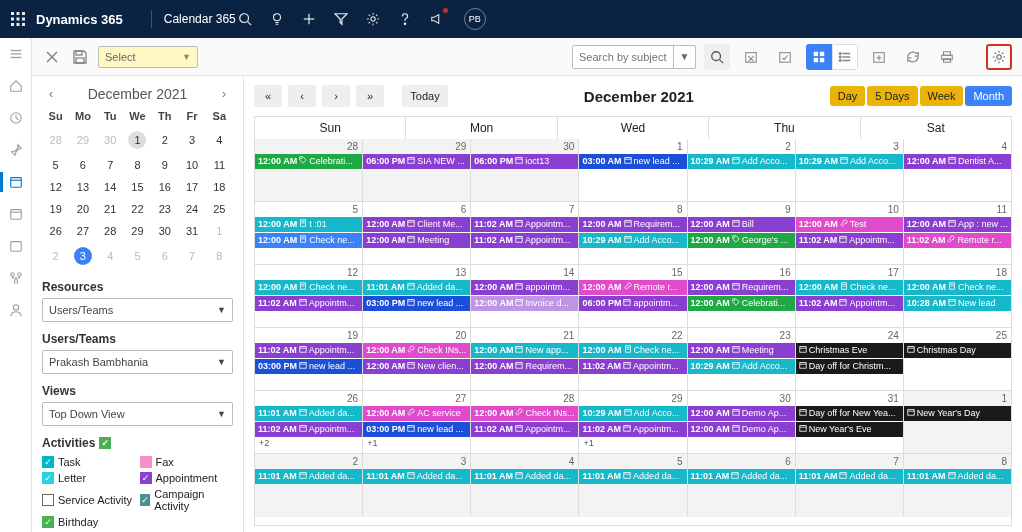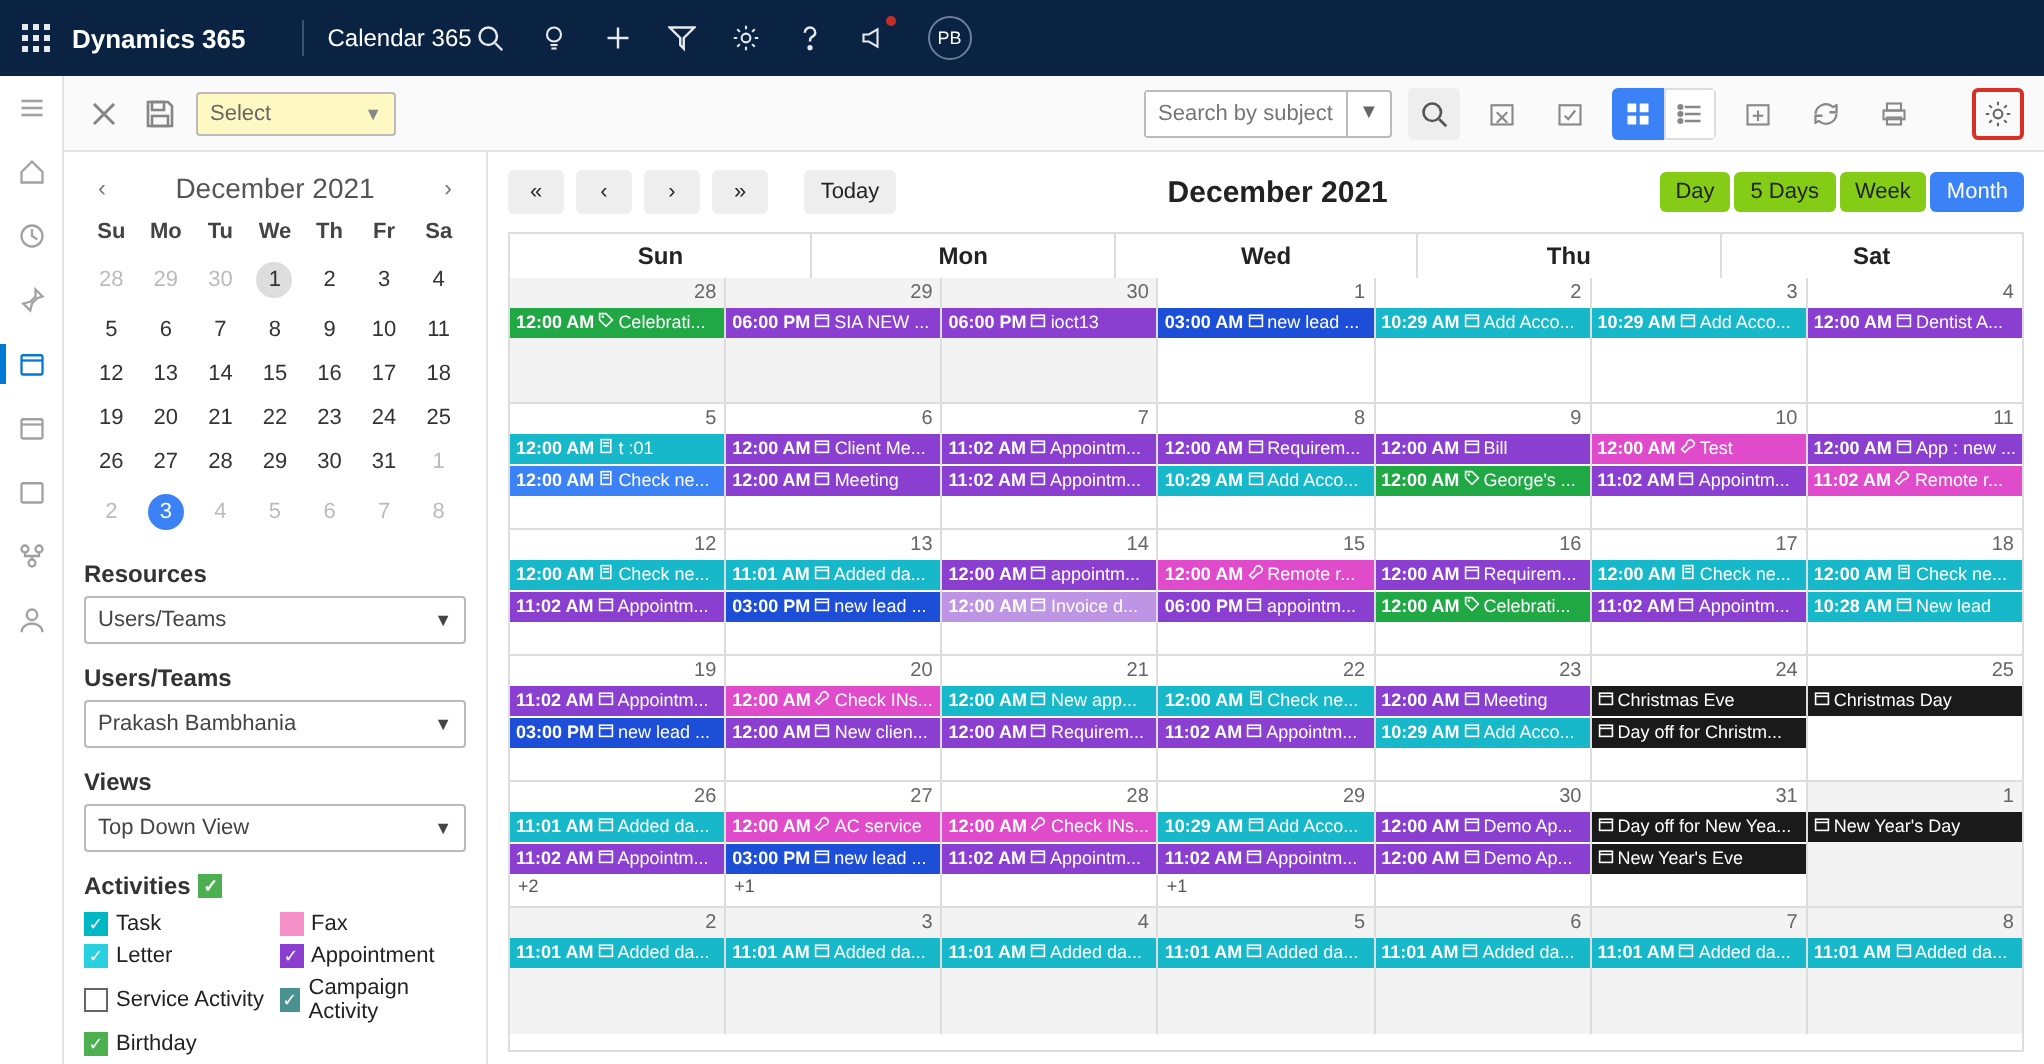--- a/index.html
+++ b/index.html
@@ -67,25 +67,25 @@
 .sw { width:12px; height:12px; display:inline-flex; align-items:center; justify-content:center; color:#fff; font-size:9px;}
 .sw.task{ background:#00b8c4;} .sw.fax{ background:#f590c8;} .sw.letter{background:#29d0e0;} .sw.appt{background:#8a3fd1;}
 .sw.svc{ background:#fff; border:1px solid #666;} .sw.camp{background:#4a9190;} .sw.bday{background:#4caf50;}
 
 
 .cal-topbar { display:flex; align-items:center; height:28px; gap:6px;}
 .cal-topbar .navbtn { width:28px; height:22px; background:#eee; border-radius:3px; display:flex; align-items:center; justify-content:center; font-size:11px;}
 .cal-topbar .today-btn { width:46px; height:22px; background:#eee; border-radius:3px; font-size:11px; display:flex; align-items:center; justify-content:center;}
 .cal-title { flex:1; text-align:center; font-size:15px; font-weight:600;}
 .view-tabs { display:flex; gap:2px;}
-.view-tabs .vt { padding:4px 8px; background:#84cc16; font-size:11px; border-radius:3px;}
+.view-tabs .vt { padding:4px 8px; background:#eab308; font-size:11px; border-radius:3px;}
 .view-tabs .vt.act { background:#3b82f6; color:#fff;}
 
 .grid-hdr { display:flex; margin-top:6px; border:1px solid #ddd; border-bottom:none;}
-.grid-hdr .gh { flex:1; text-align:center; font-weight:700; font-size:12px; padding:4px 0; border-right:1px solid #ddd;}
+.grid-hdr .gh { flex:1; text-align:center; font-weight:400; font-size:12px; padding:4px 0; border-right:1px solid #ddd;}
 .grid-hdr .gh:last-child { border-right:none;}
 .grid-body { flex:1; overflow-y:auto; border:1px solid #ddd; border-top:none; display:flex; flex-direction:column;}
 .week-row { display:flex; min-height:63px; border-bottom:1px solid #ddd;}
 .week-row:last-child { border-bottom:none;}
 .daycell { flex:1; border-right:1px solid #ddd; display:flex; flex-direction:column; position:relative;}
 .daycell:last-child{ border-right:none;}
 .daycell.grey { background:#f3f3f3;}
 .daynum { font-size:10px; color:#666; text-align:right; padding:2px 4px;}
 .evt { font-size:9px; color:#fff; height:15px; line-height:15px; padding:0 3px; margin:0 0 1px 0; overflow:hidden; white-space:nowrap; display:flex; gap:2px; align-items:center;}
 .evt .tm { font-weight:600;}

